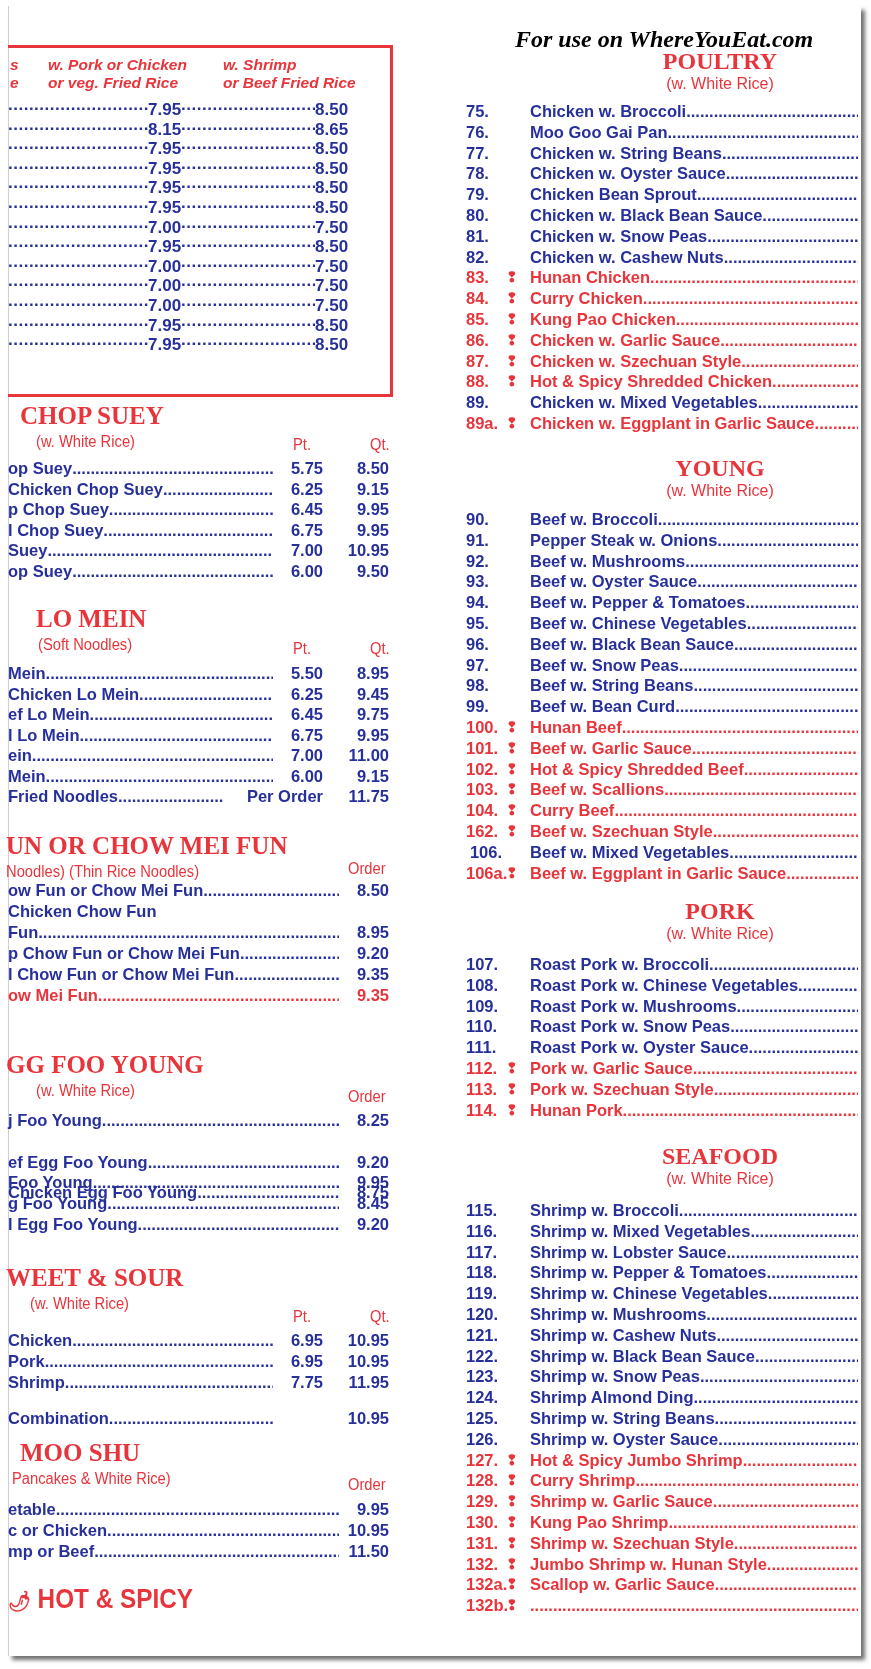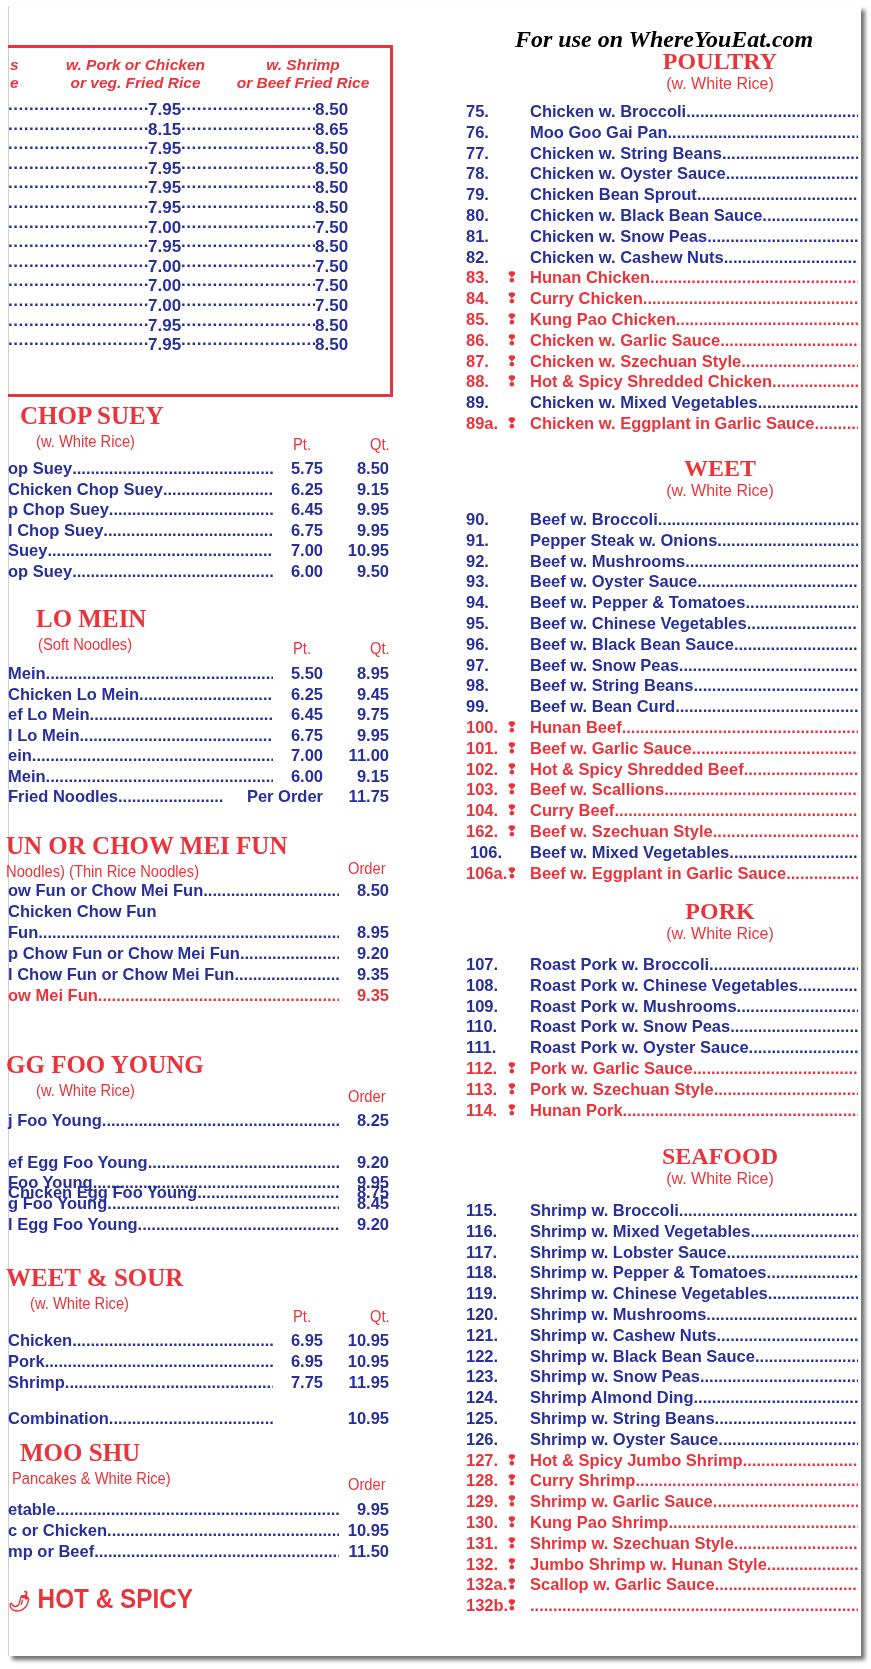--- a/index.html
+++ b/index.html
@@ -18,21 +18,21 @@
     position: absolute; left: 515px; top: 26px; font-family: "Liberation Serif", serif;
     font-style: italic; font-weight: bold; font-size: 24px; color: #000; white-space: nowrap;
   }
   
   .box {
     position: absolute; left: 8px; top: 45px; width: 385px; height: 352px;
     border: 3px solid #e8343b; border-left: none; box-sizing: border-box;
   }
   .box-head {
     position: absolute; top: 8px; font-style: italic; font-weight: bold; font-size: 15.5px;
-    color: #e8343b; line-height: 18px; text-align: center;
+    color: #e8343b; line-height: 18px; text-align: left;
   }
   .price-row {
     position: absolute; left: 0; height: 20px; font-weight: bold; font-size: 17px; color: #27309a;
     line-height: 20px; white-space: nowrap;
   }
   .dots {
     display: inline-block; overflow: hidden; vertical-align: baseline; color: #27309a; letter-spacing: 0.5px;
   }
   
   .sec-title {
@@ -402,21 +402,21 @@
       <span class="pepper"></span>
       <span class="name">Chicken w. Mixed Vegetables </span>
       <span class="filler">........................................................................................................................................................................................................</span>
     </div>
     <div class="ritem red" style="top: 413px;">
       <span class="num">89a.</span>
       <span class="pepper">❢</span>
       <span class="name">Chicken w. Eggplant in Garlic Sauce</span>
       <span class="filler">........................................................................................................................................................................................................</span>
     </div>
-    <div class="rsec-title" style="left: 620px; width: 200px; top: 455px;">WEET</div>
+    <div class="rsec-title" style="left: 620px; width: 200px; top: 455px;">YOUNG</div>
     <div class="rsec-sub" style="left: 620px; width: 200px; top: 482px;">(w. White Rice)</div>
     <div class="ritem blue" style="top: 509px;">
       <span class="num">90.</span>
       <span class="pepper"></span>
       <span class="name">Beef w. Broccoli</span>
       <span class="filler">........................................................................................................................................................................................................</span>
     </div>
     <div class="ritem blue" style="top: 529.8px;">
       <span class="num">91.</span>
       <span class="pepper"></span>

